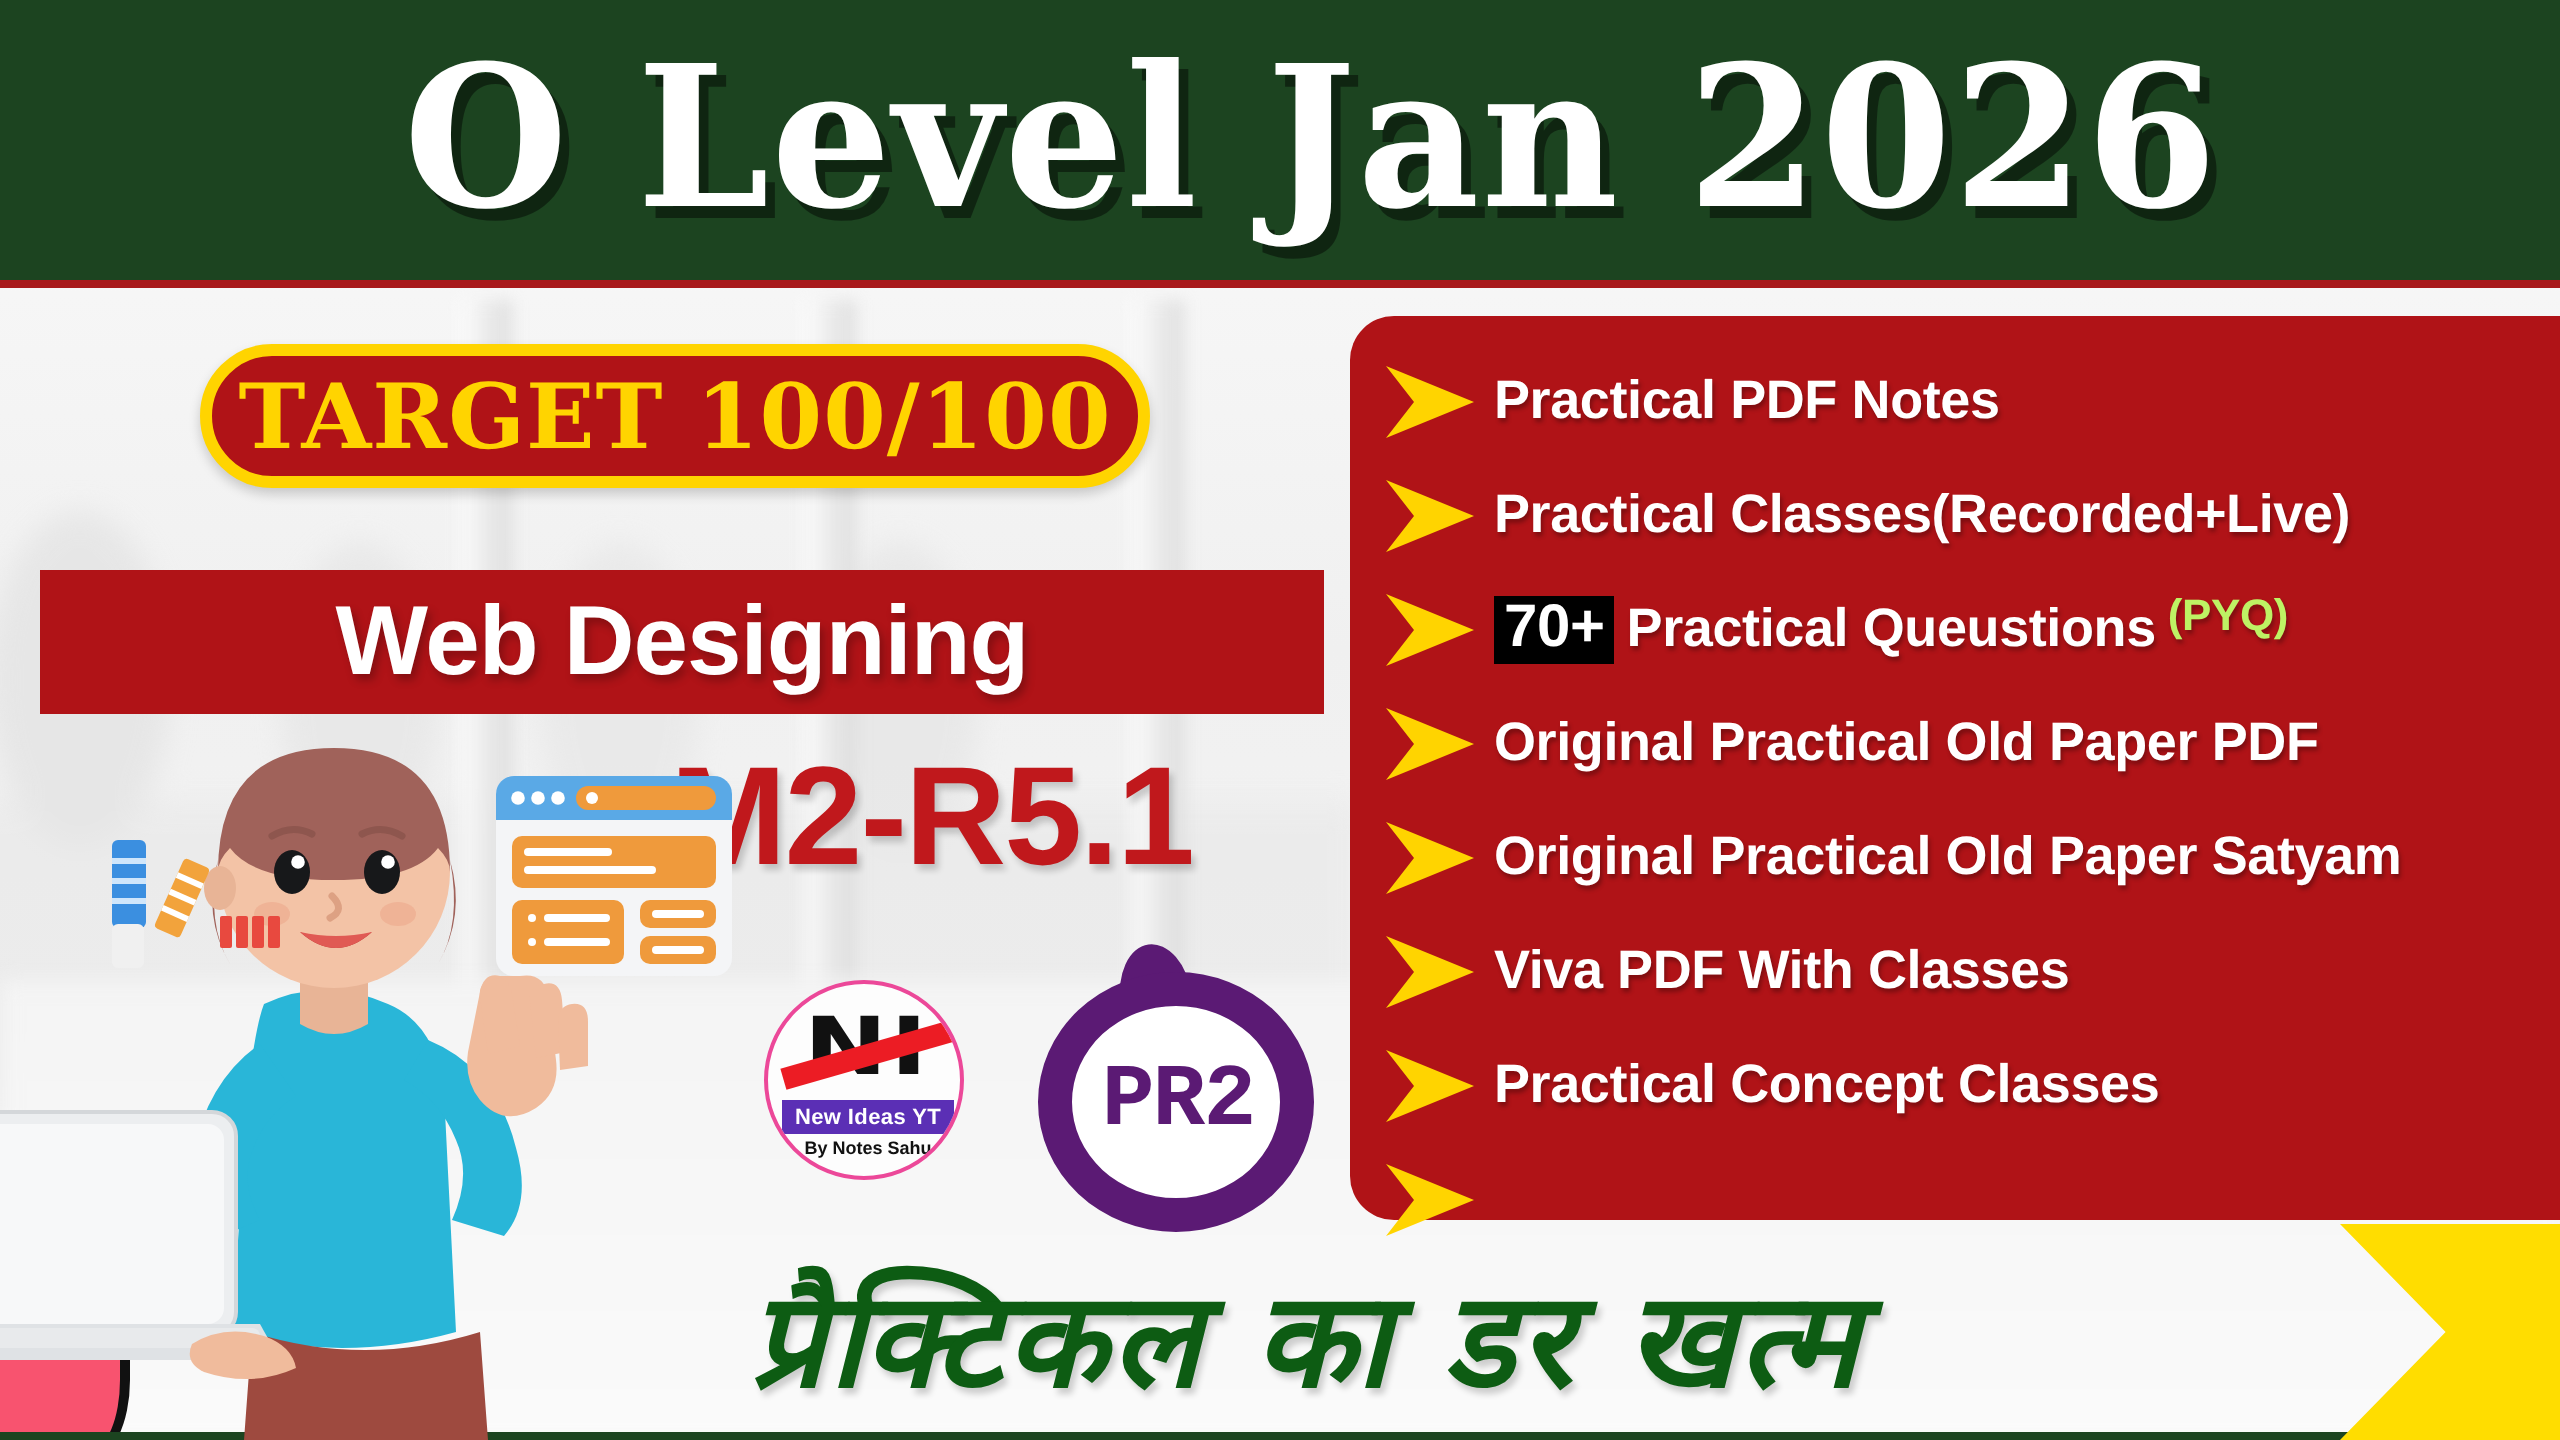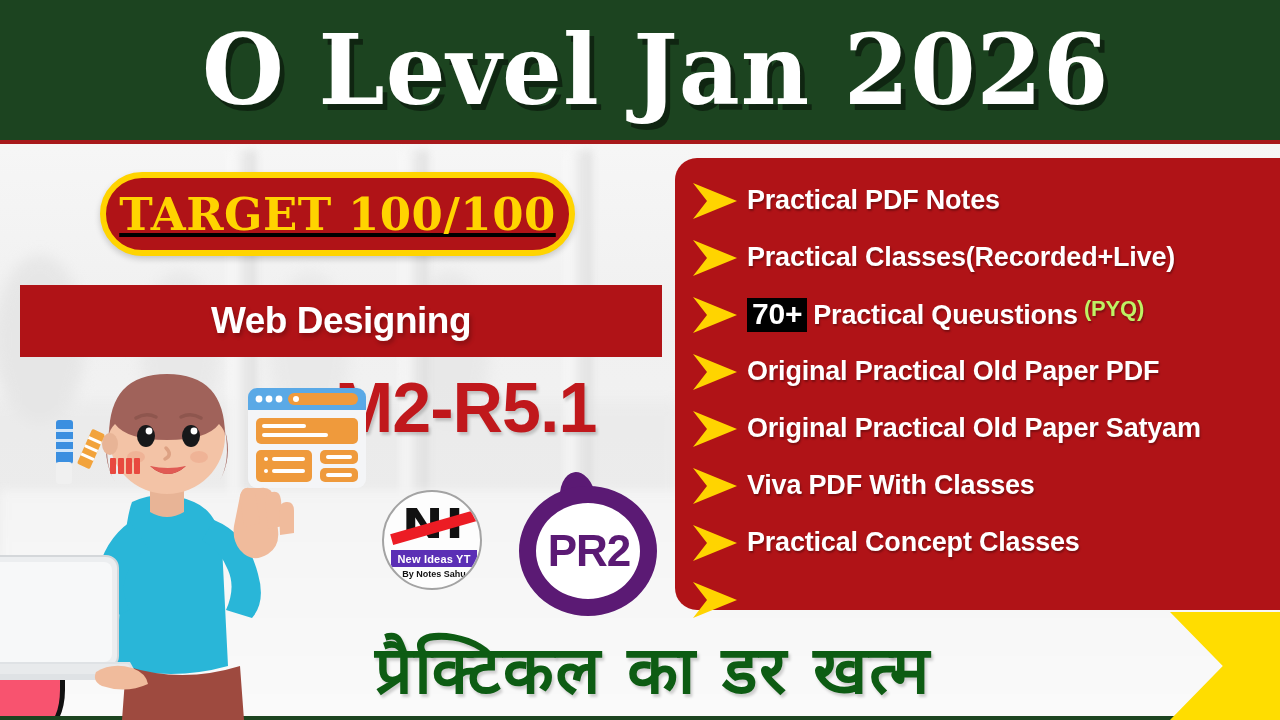--- a/index.html
+++ b/index.html
@@ -61,64 +61,63 @@
     white-space:nowrap;
     transform:scaleX(.96);
   }
   .header-rule {
     position:absolute; left:0; top:140px; width:1280px; height:4px;
     background:#a8191b; z-index:6;
   }
 
   
   .target-pill {
-    position:absolute; left:100px; top:172px; width:475px; height:84px;
+    position:absolute; left:100px; top:172px; width:475px; height:72px;
     background:#b01317;
     border:6px solid #ffd400;
     border-radius:50px;
     display:flex; align-items:center; justify-content:center;
     z-index:5;
     box-shadow:0 3px 6px rgba(0,0,0,.18);
-    text-decoration:underline;
   }
   .target-text {
     font-family:"DejaVu Serif", serif;
     font-weight:700; font-size:45px; color:#ffd400;
     white-space:nowrap; letter-spacing:.5px;
   }
 
   
   .subject-bar {
     position:absolute; left:20px; top:285px; width:642px; height:72px;
     background:#b01317;
     display:flex; align-items:center; justify-content:center;
     z-index:5;
   }
   .subject-text {
-    font-weight:700; font-size:37px; color:#ffffff; white-space:nowrap;
+    font-weight:700; font-size:49px; color:#ffffff; white-space:nowrap;
     letter-spacing:-.5px;
     text-shadow:2px 3px 4px rgba(0,0,0,.25);
   }
 
   
   .module-code {
     position:absolute; left:335px; top:372px; width:300px; height:72px;
     display:flex; align-items:center; justify-content:flex-start;
     z-index:5;
     font-weight:700; font-size:70px; color:#c0181c; letter-spacing:-1px;
     white-space:nowrap;
     text-shadow:2px 3px 3px rgba(0,0,0,.18);
   }
 
   
   .ni-logo {
     position:absolute; left:382px; top:490px; width:100px; height:100px;
     border-radius:50%;
     background:#fdfdfd;
-    border:2px solid #a3a3a3;
+    border:2px solid #ec4899;
     z-index:5;
     overflow:hidden;
   }
   .ni-letters {
     position:absolute; left:0; top:8px; width:100px; height:48px;
     display:flex; align-items:center; justify-content:center; gap:2px;
   }
   .ni-N, .ni-I {
     font-family:"DejaVu Sans", sans-serif;
     font-weight:700; font-size:40px; line-height:1;
@@ -155,21 +154,21 @@
   }
   .pr2-notch {
     position:absolute; left:44px; top:2px; width:36px; height:40px;
     background:#5b1a74;
     border-radius:50% 50% 0 0 / 70% 70% 0 0;
     transform:rotate(-8deg);
   }
   .pr2-label {
     position:absolute; left:0; top:16px; width:148px; height:130px;
     display:flex; align-items:center; justify-content:center;
-    font-family:Liberation Sans, sans-serif;
+    font-family:Liberation Mono, monospace;
     font-weight:700; font-size:44px; color:#5b1a74; letter-spacing:-1px;
   }
 
   
   .panel {
     position:absolute; left:675px; top:158px; width:605px; height:452px;
     background:#b01317;
     border-radius:22px 0 0 22px;
     z-index:5;
     padding:10px 0 0 0;
@@ -207,20 +206,21 @@
 
   
   .hindi-line {
     position:absolute; left:375px; top:618px; width:830px; height:98px;
     z-index:7;
     display:flex; align-items:center; justify-content:flex-start;
     font-family:"DejaVu Sans", sans-serif;
     font-weight:700; font-size:66px; color:#0d5c13;
     white-space:nowrap; letter-spacing:2px;
     text-shadow:2px 3px 3px rgba(0,0,0,.18);
+    font-style:italic;
   }
 
   
   .yellow-flag {
     position:absolute; right:0; bottom:0; width:110px; height:108px;
     background:#ffdd00; z-index:6;
     clip-path:polygon(100% 0, 100% 100%, 0 100%, 48% 50%, 0 0);
   }
 
   

